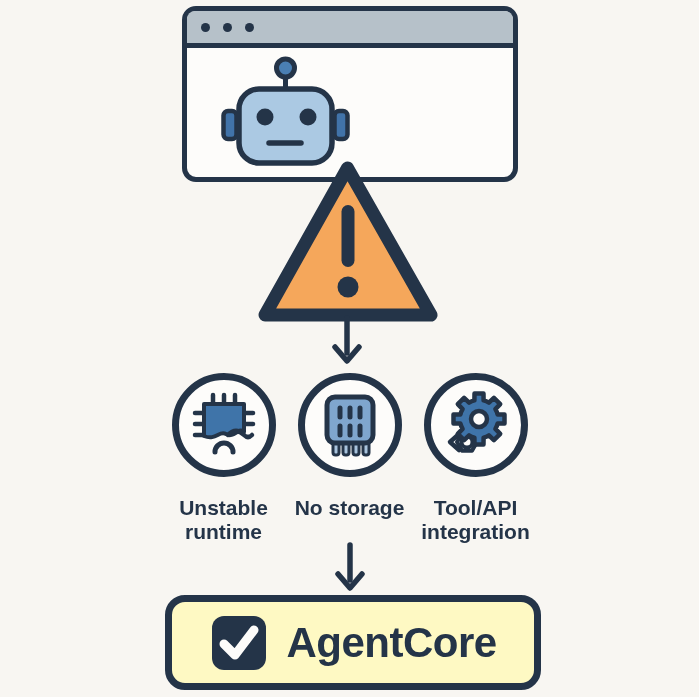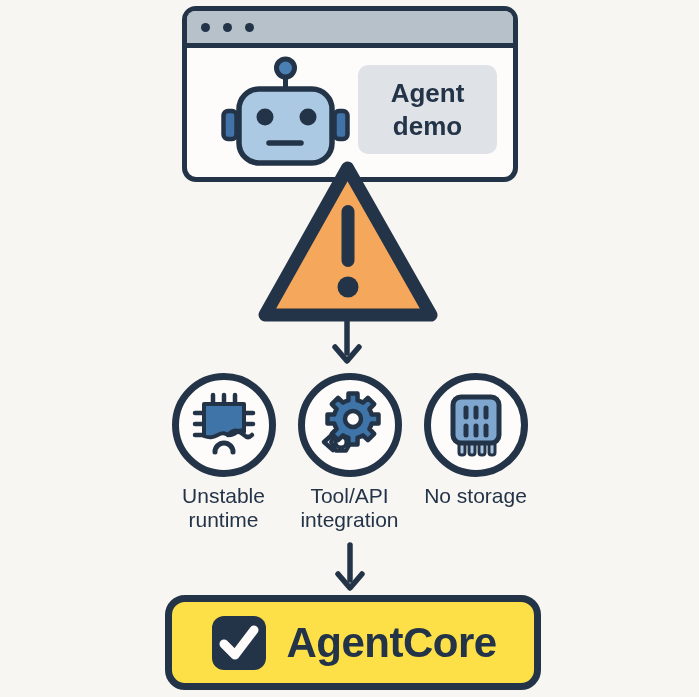--- a/index.html
+++ b/index.html
@@ -42,28 +42,28 @@
   .risk-row{
     left:0;top:373px;width:699px;
     display:flex;justify-content:center;
   }
   .risk-item{width:126px;display:flex;flex-direction:column;align-items:center;}
   .risk-circle{
     width:90px;height:90px;border:7px solid #243448;border-radius:50%;
     background:#FDFCFA;display:flex;align-items:center;justify-content:center;
   }
   .risk-label{
-    margin-top:7px;font-size:21px;font-weight:normal;line-height:1.14;
+    margin-top:19px;font-size:21px;font-weight:bold;line-height:1.14;
     text-align:center;color:#243448;width:126px;
   }
 
   
   .agentcore{
     left:165px;top:595px;width:376px;height:95px;box-sizing:border-box;
-    background:#fde047;border:7px solid #243448;border-radius:20px;
+    background:#fef9c3;border:7px solid #243448;border-radius:20px;
     display:flex;align-items:center;justify-content:center;gap:17px;
   }
   .agentcore-label{
     font-size:42px;font-weight:bold;color:#243448;letter-spacing:-0.5px;
   }
 </style>
 </head>
 <body>
 
 <div class="abs browser">
@@ -75,21 +75,20 @@
   <svg class="robot-svg" width="136" height="114" viewBox="0 0 136 114">
     <line x1="64.5" y1="34" x2="64.5" y2="16" stroke="#243448" stroke-width="5"></line>
     <circle cx="64.5" cy="13" r="9" fill="#4A7FB3" stroke="#243448" stroke-width="5"></circle>
     <rect x="2.5" y="56" width="13" height="28" rx="4.5" fill="#4173A9" stroke="#243448" stroke-width="4.5"></rect>
     <rect x="113.5" y="56" width="13" height="28" rx="4.5" fill="#4173A9" stroke="#243448" stroke-width="4.5"></rect>
     <rect x="18" y="34" width="93" height="74" rx="20" fill="#ABC9E3" stroke="#243448" stroke-width="5.5"></rect>
     <circle cx="44" cy="62" r="8.5" fill="#243448"></circle>
     <circle cx="87" cy="62" r="8.5" fill="#243448"></circle>
     <line x1="48" y1="88" x2="80" y2="88" stroke="#243448" stroke-width="5.5" stroke-linecap="round"></line>
   </svg>
-  <div class="agent-badge">Agent demo</div>
 </div>
 
 <svg class="abs triangle-svg" width="186" height="166" viewBox="0 0 186 166">
   <polygon points="92.5,10 176,157 10,157" fill="#F5A75B" stroke="#243448" stroke-width="13" stroke-linejoin="round"></polygon>
   <rect x="86.5" y="47" width="13" height="62" rx="6.5" fill="#243448"></rect>
   <circle cx="93" cy="129" r="10.5" fill="#243448"></circle>
 </svg>
 
 <svg class="abs arrow1" width="36" height="48" viewBox="0 0 36 48">
   <line x1="18" y1="1" x2="18" y2="36" stroke="#243448" stroke-width="5.5" stroke-linecap="round"></line>
@@ -116,62 +115,62 @@
         <path d="M-9,27 A9,9 0 0 1 9,27" fill="none" stroke="#243448" stroke-width="5" stroke-linecap="round"></path>
       </svg>
     </div>
     <div class="risk-label">Unstable runtime</div>
   </div>
 
 
   <div class="risk-item">
     <div class="risk-circle">
       <svg width="66" height="66" viewBox="-33 -33 66 66">
-        <path d="M-17,9 L-26,17 L-17,25" fill="none" stroke="#243448" stroke-width="4.5" stroke-linecap="round" stroke-linejoin="round"></path>
-        <path d="M1,17 L-4,8.3 L-14,8.3 L-19,17 L-14,25.7 L-4,25.7 Z" fill="#C9D6DE" stroke="#243448" stroke-width="4" stroke-linejoin="round"></path>
-        <circle cx="-9" cy="17" r="5.5" fill="#FDFCFA" stroke="#243448" stroke-width="4"></circle>
-        <g transform="translate(3,-6)">
-          <path d="M18.6,-4.6 L25.5,-4.5 L25.5,4.5 L18.6,4.6 A19,19 0 0 1 16.4,9.9
-                   L21.2,14.9 L14.9,21.2 L9.9,16.4 A19,19 0 0 1 4.6,18.6
-                   L4.5,25.5 L-4.5,25.5 L-4.6,18.6 A19,19 0 0 1 -9.9,16.4
-                   L-14.9,21.2 L-21.2,14.9 L-16.4,9.9 A19,19 0 0 1 -18.6,4.6
-                   L-25.5,4.5 L-25.5,-4.5 L-18.6,-4.6 A19,19 0 0 1 -16.4,-9.9
-                   L-21.2,-14.9 L-14.9,-21.2 L-9.9,-16.4 A19,19 0 0 1 -4.6,-18.6
-                   L-4.5,-25.5 L4.5,-25.5 L4.6,-18.6 A19,19 0 0 1 9.9,-16.4
-                   L14.9,-21.2 L21.2,-14.9 L16.4,-9.9 A19,19 0 0 1 18.6,-4.6 Z" fill="#3F74A9" stroke="#243448" stroke-width="4.5" stroke-linejoin="round"></path>
-          <circle cx="0" cy="0" r="8" fill="#FDFCFA" stroke="#243448" stroke-width="4.5"></circle>
-        </g>
-      </svg>
-    </div>
-    <div class="risk-label">Tool/API integration</div>
-  </div>
-
-  <div class="risk-item">
-    <div class="risk-circle">
-      <svg width="66" height="66" viewBox="-33 -33 66 66">
         <g>
           <rect x="-17" y="16" width="6" height="14" rx="2.5" fill="#A9C3DC" stroke="#243448" stroke-width="3"></rect>
           <rect x="-7" y="16" width="6" height="14" rx="2.5" fill="#A9C3DC" stroke="#243448" stroke-width="3"></rect>
           <rect x="3" y="16" width="6" height="14" rx="2.5" fill="#A9C3DC" stroke="#243448" stroke-width="3"></rect>
           <rect x="13" y="16" width="6" height="14" rx="2.5" fill="#A9C3DC" stroke="#243448" stroke-width="3"></rect>
         </g>
         <rect x="-23" y="-28" width="46" height="46" rx="8" fill="#7FA6CE" stroke="#243448" stroke-width="5"></rect>
         <g stroke="#243448" stroke-width="5" stroke-linecap="round">
           <line x1="-10" y1="-17" x2="-10" y2="-8"></line>
             <line x1="0" y1="-17" x2="0" y2="-8"></line>
             <line x1="10" y1="-17" x2="10" y2="-8"></line>
           <line x1="-10" y1="1" x2="-10" y2="10"></line>
             <line x1="0" y1="1" x2="0" y2="10"></line>
             <line x1="10" y1="1" x2="10" y2="10"></line>
         </g>
       </svg>
     </div>
     <div class="risk-label">No storage</div>
   </div>
 
+  <div class="risk-item">
+    <div class="risk-circle">
+      <svg width="66" height="66" viewBox="-33 -33 66 66">
+        <path d="M-17,9 L-26,17 L-17,25" fill="none" stroke="#243448" stroke-width="4.5" stroke-linecap="round" stroke-linejoin="round"></path>
+        <path d="M1,17 L-4,8.3 L-14,8.3 L-19,17 L-14,25.7 L-4,25.7 Z" fill="#C9D6DE" stroke="#243448" stroke-width="4" stroke-linejoin="round"></path>
+        <circle cx="-9" cy="17" r="5.5" fill="#FDFCFA" stroke="#243448" stroke-width="4"></circle>
+        <g transform="translate(3,-6)">
+          <path d="M18.6,-4.6 L25.5,-4.5 L25.5,4.5 L18.6,4.6 A19,19 0 0 1 16.4,9.9
+                   L21.2,14.9 L14.9,21.2 L9.9,16.4 A19,19 0 0 1 4.6,18.6
+                   L4.5,25.5 L-4.5,25.5 L-4.6,18.6 A19,19 0 0 1 -9.9,16.4
+                   L-14.9,21.2 L-21.2,14.9 L-16.4,9.9 A19,19 0 0 1 -18.6,4.6
+                   L-25.5,4.5 L-25.5,-4.5 L-18.6,-4.6 A19,19 0 0 1 -16.4,-9.9
+                   L-21.2,-14.9 L-14.9,-21.2 L-9.9,-16.4 A19,19 0 0 1 -4.6,-18.6
+                   L-4.5,-25.5 L4.5,-25.5 L4.6,-18.6 A19,19 0 0 1 9.9,-16.4
+                   L14.9,-21.2 L21.2,-14.9 L16.4,-9.9 A19,19 0 0 1 18.6,-4.6 Z" fill="#3F74A9" stroke="#243448" stroke-width="4.5" stroke-linejoin="round"></path>
+          <circle cx="0" cy="0" r="8" fill="#FDFCFA" stroke="#243448" stroke-width="4.5"></circle>
+        </g>
+      </svg>
+    </div>
+    <div class="risk-label">Tool/API integration</div>
+  </div>
+
 
 </div>
 
 <svg class="abs arrow2" width="36" height="48" viewBox="0 0 36 48">
   <line x1="18" y1="1" x2="18" y2="36" stroke="#243448" stroke-width="5.5" stroke-linecap="round"></line>
   <path d="M6,30 L18,44 L30,30" fill="none" stroke="#243448" stroke-width="5.5" stroke-linecap="round" stroke-linejoin="round"></path>
 </svg>
 
 <div class="abs agentcore">
   <svg width="60" height="58" viewBox="0 0 60 58">

